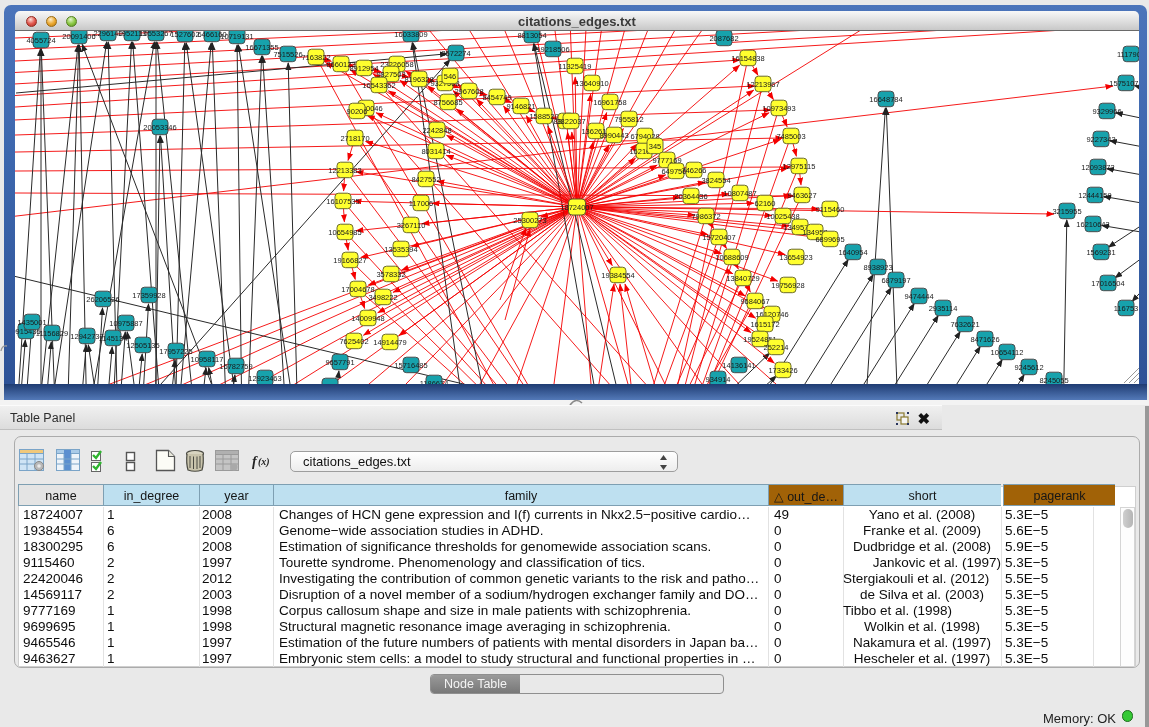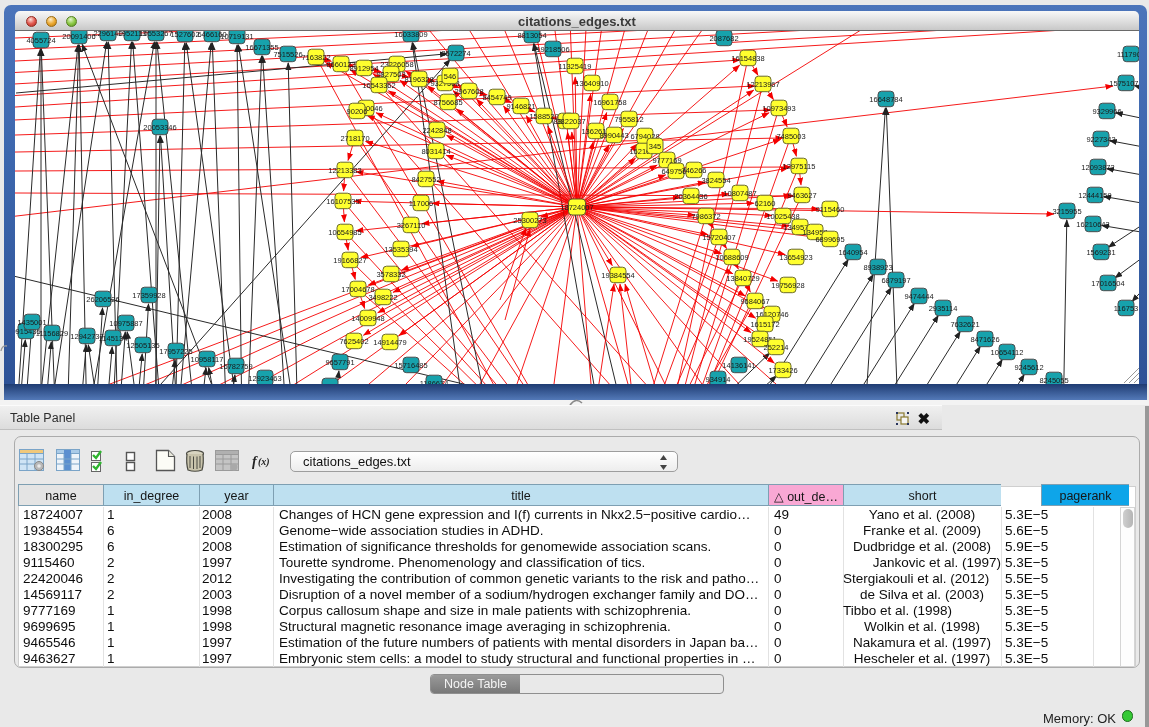--- a/index.html
+++ b/index.html
@@ -639,24 +639,24 @@
 <div class="dd">citations_edges.txt
   <svg style="position:absolute;right:9px;top:3px" width="9" height="15" viewBox="0 0 9 15">
     <path d="M4.5 0 L8 5 H1 z" fill="#444"></path>
       <path d="M4.5 15 L8 10 H1 z" fill="#444"></path>
   </svg>
 </div>
 <div class="tablebg"></div>
 <div class="th" style="left:18px;width:85px;background:#e4e4e4">name</div>
 <div class="th" style="left:103px;width:96px;background:#bee0f0">in_degree</div>
 <div class="th" style="left:199px;width:74px;background:#bee0f0">year</div>
-<div class="th" style="left:273px;width:495px;background:#bee0f0">title</div>
-<div class="th" style="left:768px;width:75px;background:#f9a8d4">△ out_de…</div>
+<div class="th" style="left:273px;width:495px;background:#bee0f0">family</div>
+<div class="th" style="left:768px;width:75px;background:#a16207">△ out_de…</div>
 <div class="th" style="left:843px;width:158px;background:#bee0f0">short</div>
-<div class="th" style="left:1041px;width:88px;background:#0ea5e9">pagerank</div>
+<div class="th" style="left:1003px;width:112px;background:#a16207">pagerank</div>
 <div class="vg" style="left:103px"></div>
 <div class="vg" style="left:199px"></div>
 <div class="vg" style="left:273px"></div>
 <div class="vg" style="left:768px"></div>
 <div class="vg" style="left:843px"></div>
 <div class="vg" style="left:1001px"></div>
 <div class="vg" style="left:1093px"></div>
 <div class="td" style="left:23px;width:78px;top:507px">18724007</div>
 <div class="td" style="left:107px;width:90px;top:507px">1</div>
 <div class="td" style="left:202px;width:69px;top:507px">2008</div>

